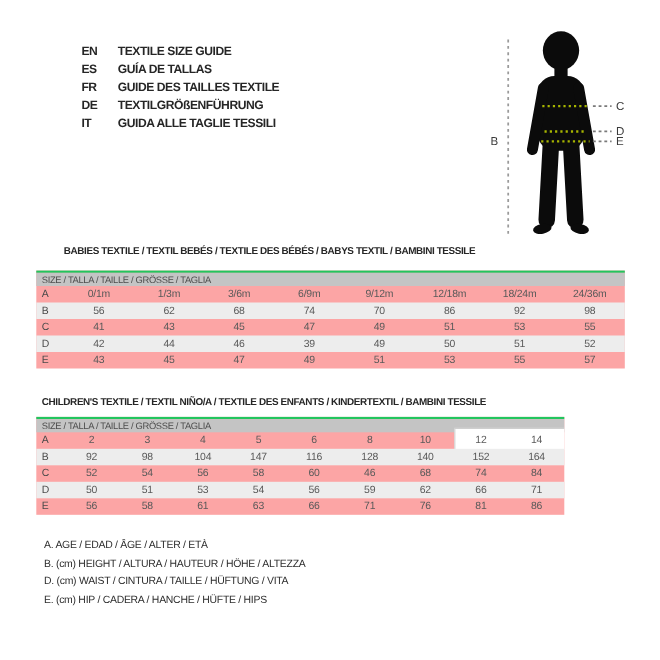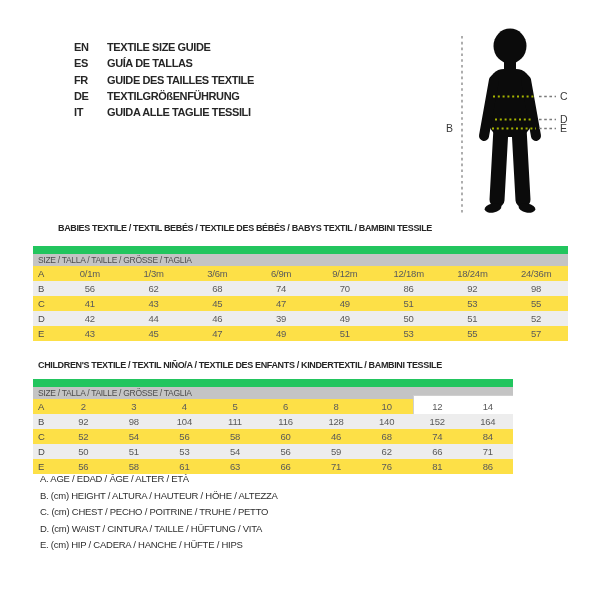--- a/index.html
+++ b/index.html
@@ -18,35 +18,35 @@
   
   .figure{position:absolute;left:435px;top:10px;}
   .flabel{font-size:10.5px;fill:#3a3a3a;font-family:"Liberation Sans",sans-serif;}
 
   
   .tbl-title{position:absolute;font-weight:bold;font-size:9px;letter-spacing:-0.35px;color:#262626;white-space:nowrap;}
   .t1{left:38px;top:223px;margin-left:20px;}
   .t2{left:38px;top:360px;text-align:center;}
 
   
-  .tbl{position:absolute;border-top:8px solid #22c55e;background:#fde047;}
+  .tbl{position:absolute;border-top:2px solid #22c55e;background:#fca5a5;}
   .babies{left:33px;top:246px;width:535px;}
   .children{left:33px;top:379px;width:480px;}
   .tbl-head{height:12px;line-height:12.5px;background:#c4c4c4;color:#4d4d4d;
             font-size:8.5px;letter-spacing:-0.3px;padding-left:5px;white-space:nowrap;}
   .rows{position:relative;z-index:2;}
   .trow{display:flex;height:15px;line-height:15px;font-size:9.5px;letter-spacing:-0.2px;color:#5a5a5a;}
   .trow:nth-child(even){background:#ededed;}
   .rlbl{width:20px;padding-left:5px;color:#4a4a4a;}
   .cell{flex:1;text-align:center;}
   .a-row-box{position:absolute;left:380px;top:8px;width:99px;height:19px;background:#fff;
              border-top:1px solid #cfcfcf;border-left:1px solid #cfcfcf;z-index:1;}
 
   
-  .legend{position:absolute;left:40px;top:471px;}
+  .legend{position:absolute;left:40px;top:488px;}
   .lline{height:16.5px;line-height:16.5px;font-size:9.5px;letter-spacing:-0.25px;color:#2e2e2e;white-space:nowrap;}
 </style>
 </head>
 <body>
 
 <div class="page">
 
   <div class="lang-list" id="lang-list">
       <div class="lang-row">
         <span class="code">EN</span>
@@ -183,21 +183,21 @@
           <span class="cell">8</span>
           <span class="cell">10</span>
           <span class="cell">12</span>
           <span class="cell">14</span>
         </div>
         <div class="trow">
           <span class="rlbl">B</span>
           <span class="cell">92</span>
           <span class="cell">98</span>
           <span class="cell">104</span>
-          <span class="cell">111</span>
+          <span class="cell">147</span>
           <span class="cell">116</span>
           <span class="cell">128</span>
           <span class="cell">140</span>
           <span class="cell">152</span>
           <span class="cell">164</span>
         </div>
         <div class="trow">
           <span class="rlbl">C</span>
           <span class="cell">52</span>
           <span class="cell">54</span>
@@ -232,18 +232,17 @@
           <span class="cell">76</span>
           <span class="cell">81</span>
           <span class="cell">86</span>
         </div>
       </div>
   </div>
 
   <div class="legend" id="legend">
       <div class="lline">A. AGE / EDAD / ÂGE / ALTER / ETÀ</div>
       <div class="lline">B. (cm) HEIGHT / ALTURA / HAUTEUR / HÖHE / ALTEZZA</div>
-      <div class="lline">C. (cm) CHEST / PECHO / POITRINE / TRUHE / PETTO</div>
       <div class="lline">D. (cm) WAIST / CINTURA / TAILLE / HÜFTUNG / VITA</div>
       <div class="lline">E. (cm) HIP / CADERA / HANCHE / HÜFTE / HIPS</div>
     </div>
 
 </div>
 
 </body></html>

